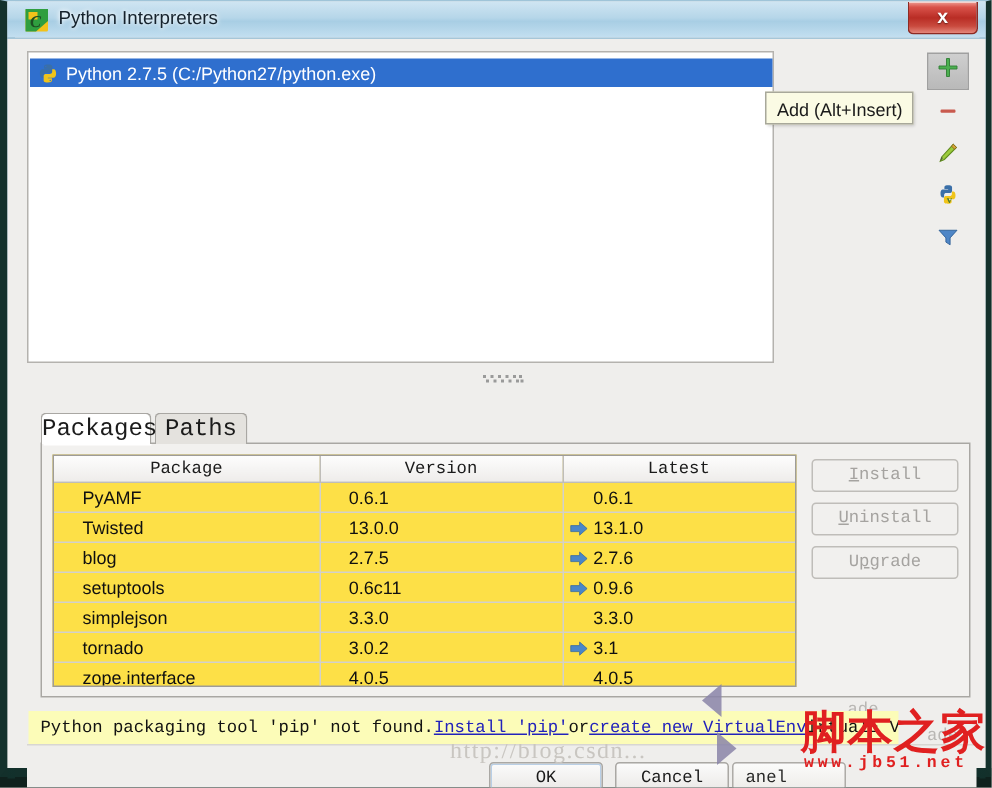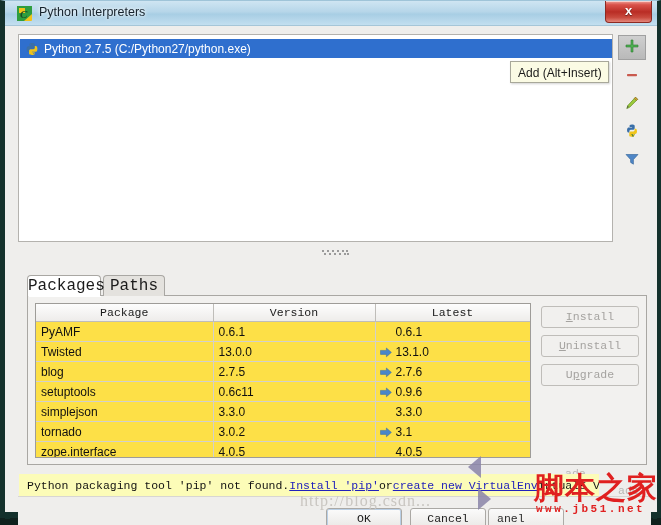--- a/index.html
+++ b/index.html
@@ -78,21 +78,21 @@
   
   .dlg-body {
     position: absolute;
     left: 5px; top: 26px; width: 652px; height: 486px;
     background: #efeeec;
   }
 
   
   .list-panel {
     position: absolute;
-    left: 13px; top: 8px; width: 595px; height: 208px;
+    left: 13px; top: 8px; width: 498px; height: 208px;
     background: #ffffff;
     border: 1px solid #b4b2ae;
     box-sizing: border-box;
     overflow: hidden;
   }
   .interp-row {
     position: absolute; left: 1px; top: 4px;
     width: 593px; height: 19px;
     background: #2f6fce;
     display: flex; align-items: center;
@@ -218,21 +218,21 @@
     text-align: center;
     padding: 0;
   }
   table.pkg td {
     height: 19px;
     border-right: 1px solid #d2d0cc;
     border-bottom: 1px solid #d2d0cc;
     font-family: "Liberation Sans", sans-serif;
     font-size: 12px;
     color: #101010;
-    padding: 0 0 0 5px;
+    padding: 0 0 0 19px;
     white-space: nowrap;
     overflow: hidden;
   }
   table.pkg td.latest { padding-left: 4px; }
   .upg-arrow {
     display: inline-block;
     vertical-align: -2px;
     width: 12px; height: 11px;
     margin-right: 4px;
   }

